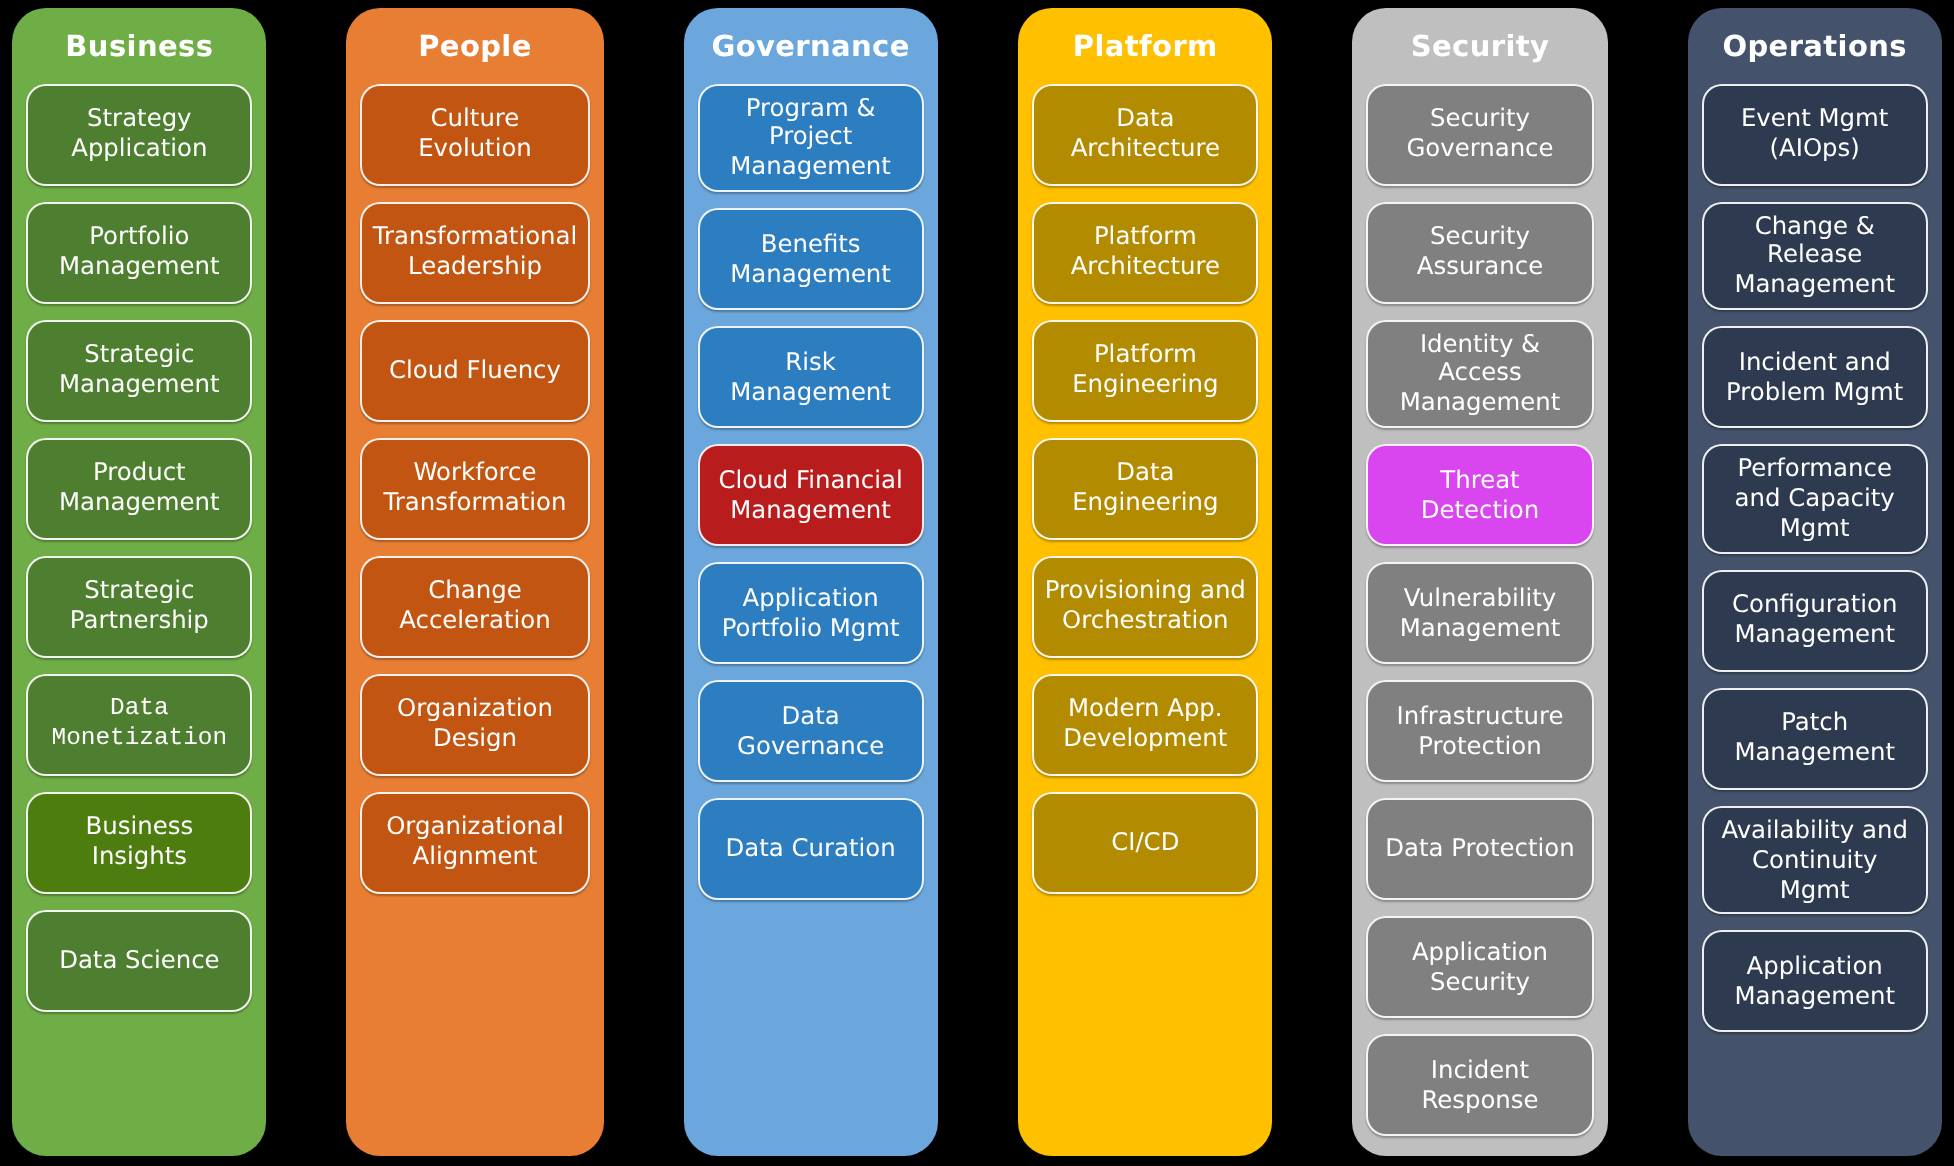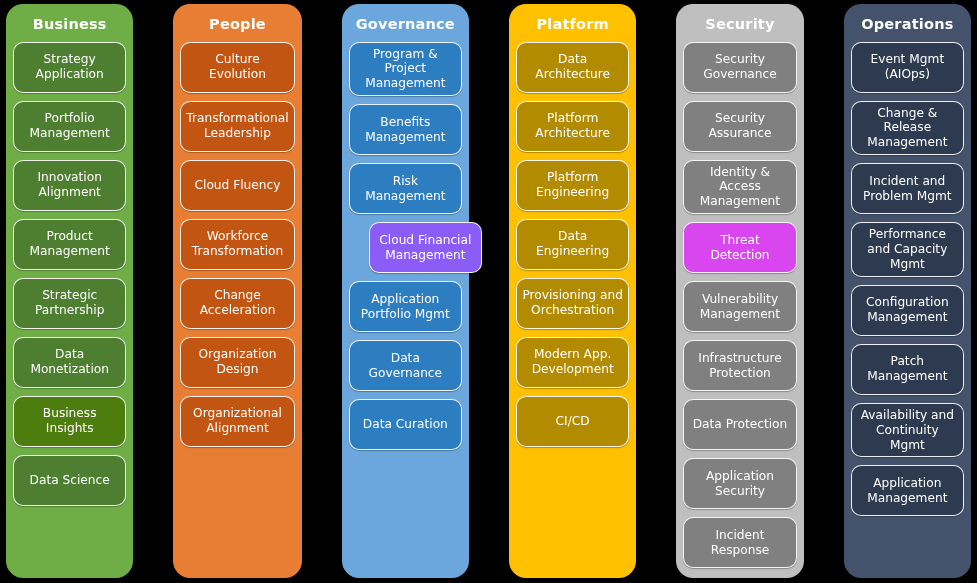--- a/index.html
+++ b/index.html
@@ -64,24 +64,24 @@
 </style>
 </head>
 <body>
 
 <div id="board">
     <div class="column" style="background: rgb(111, 174, 70);">
       <div class="col-header">Business</div>
       <div class="cards">
         <div class="card" style="background: rgb(78, 127, 48);">Strategy Application</div>
         <div class="card" style="background: rgb(78, 127, 48);">Portfolio Management</div>
-        <div class="card" style="background: rgb(78, 127, 48);">Innovation Alignment</div>
+        <div class="card" style="background: rgb(78, 127, 48);">Strategic Management</div>
         <div class="card" style="background: rgb(78, 127, 48);">Product Management</div>
         <div class="card" style="background: rgb(78, 127, 48);">Strategic Partnership</div>
-        <div class="card" style="background: rgb(78, 127, 48);">Data Monetization</div>
+        <div class="card" style="background: rgb(78, 127, 48); font-family: Liberation Mono, monospace;">Data Monetization</div>
         <div class="card" style="background: #4d7c0f;">Business Insights</div>
         <div class="card" style="background: rgb(78, 127, 48);">Data Science</div>
       </div>
     </div>
     <div class="column" style="background: rgb(232, 126, 52);">
       <div class="col-header">People</div>
       <div class="cards">
         <div class="card" style="background: rgb(194, 85, 17);">Culture Evolution</div>
         <div class="card" style="background: rgb(194, 85, 17);">Transformational Leadership</div>
         <div class="card" style="background: rgb(194, 85, 17);">Cloud Fluency</div>
@@ -90,21 +90,21 @@
         <div class="card" style="background: rgb(194, 85, 17);">Organization Design</div>
         <div class="card" style="background: rgb(194, 85, 17);">Organizational Alignment</div>
       </div>
     </div>
     <div class="column" style="background: rgb(107, 167, 220);">
       <div class="col-header">Governance</div>
       <div class="cards">
         <div class="card" style="background: rgb(45, 125, 193);">Program &amp; Project Management</div>
         <div class="card" style="background: rgb(45, 125, 193);">Benefits Management</div>
         <div class="card" style="background: rgb(45, 125, 193);">Risk Management</div>
-        <div class="card" style="background: #8b5cf6; margin-left: 20px;">Cloud Financial Management</div>
+        <div class="card" style="background: #b91c1c;">Cloud Financial Management</div>
         <div class="card" style="background: rgb(45, 125, 193);">Application Portfolio Mgmt</div>
         <div class="card" style="background: rgb(45, 125, 193);">Data Governance</div>
         <div class="card" style="background: rgb(45, 125, 193);">Data Curation</div>
       </div>
     </div>
     <div class="column" style="background: rgb(255, 192, 0);">
       <div class="col-header">Platform</div>
       <div class="cards">
         <div class="card" style="background: rgb(179, 139, 0);">Data Architecture</div>
         <div class="card" style="background: rgb(179, 139, 0);">Platform Architecture</div>

